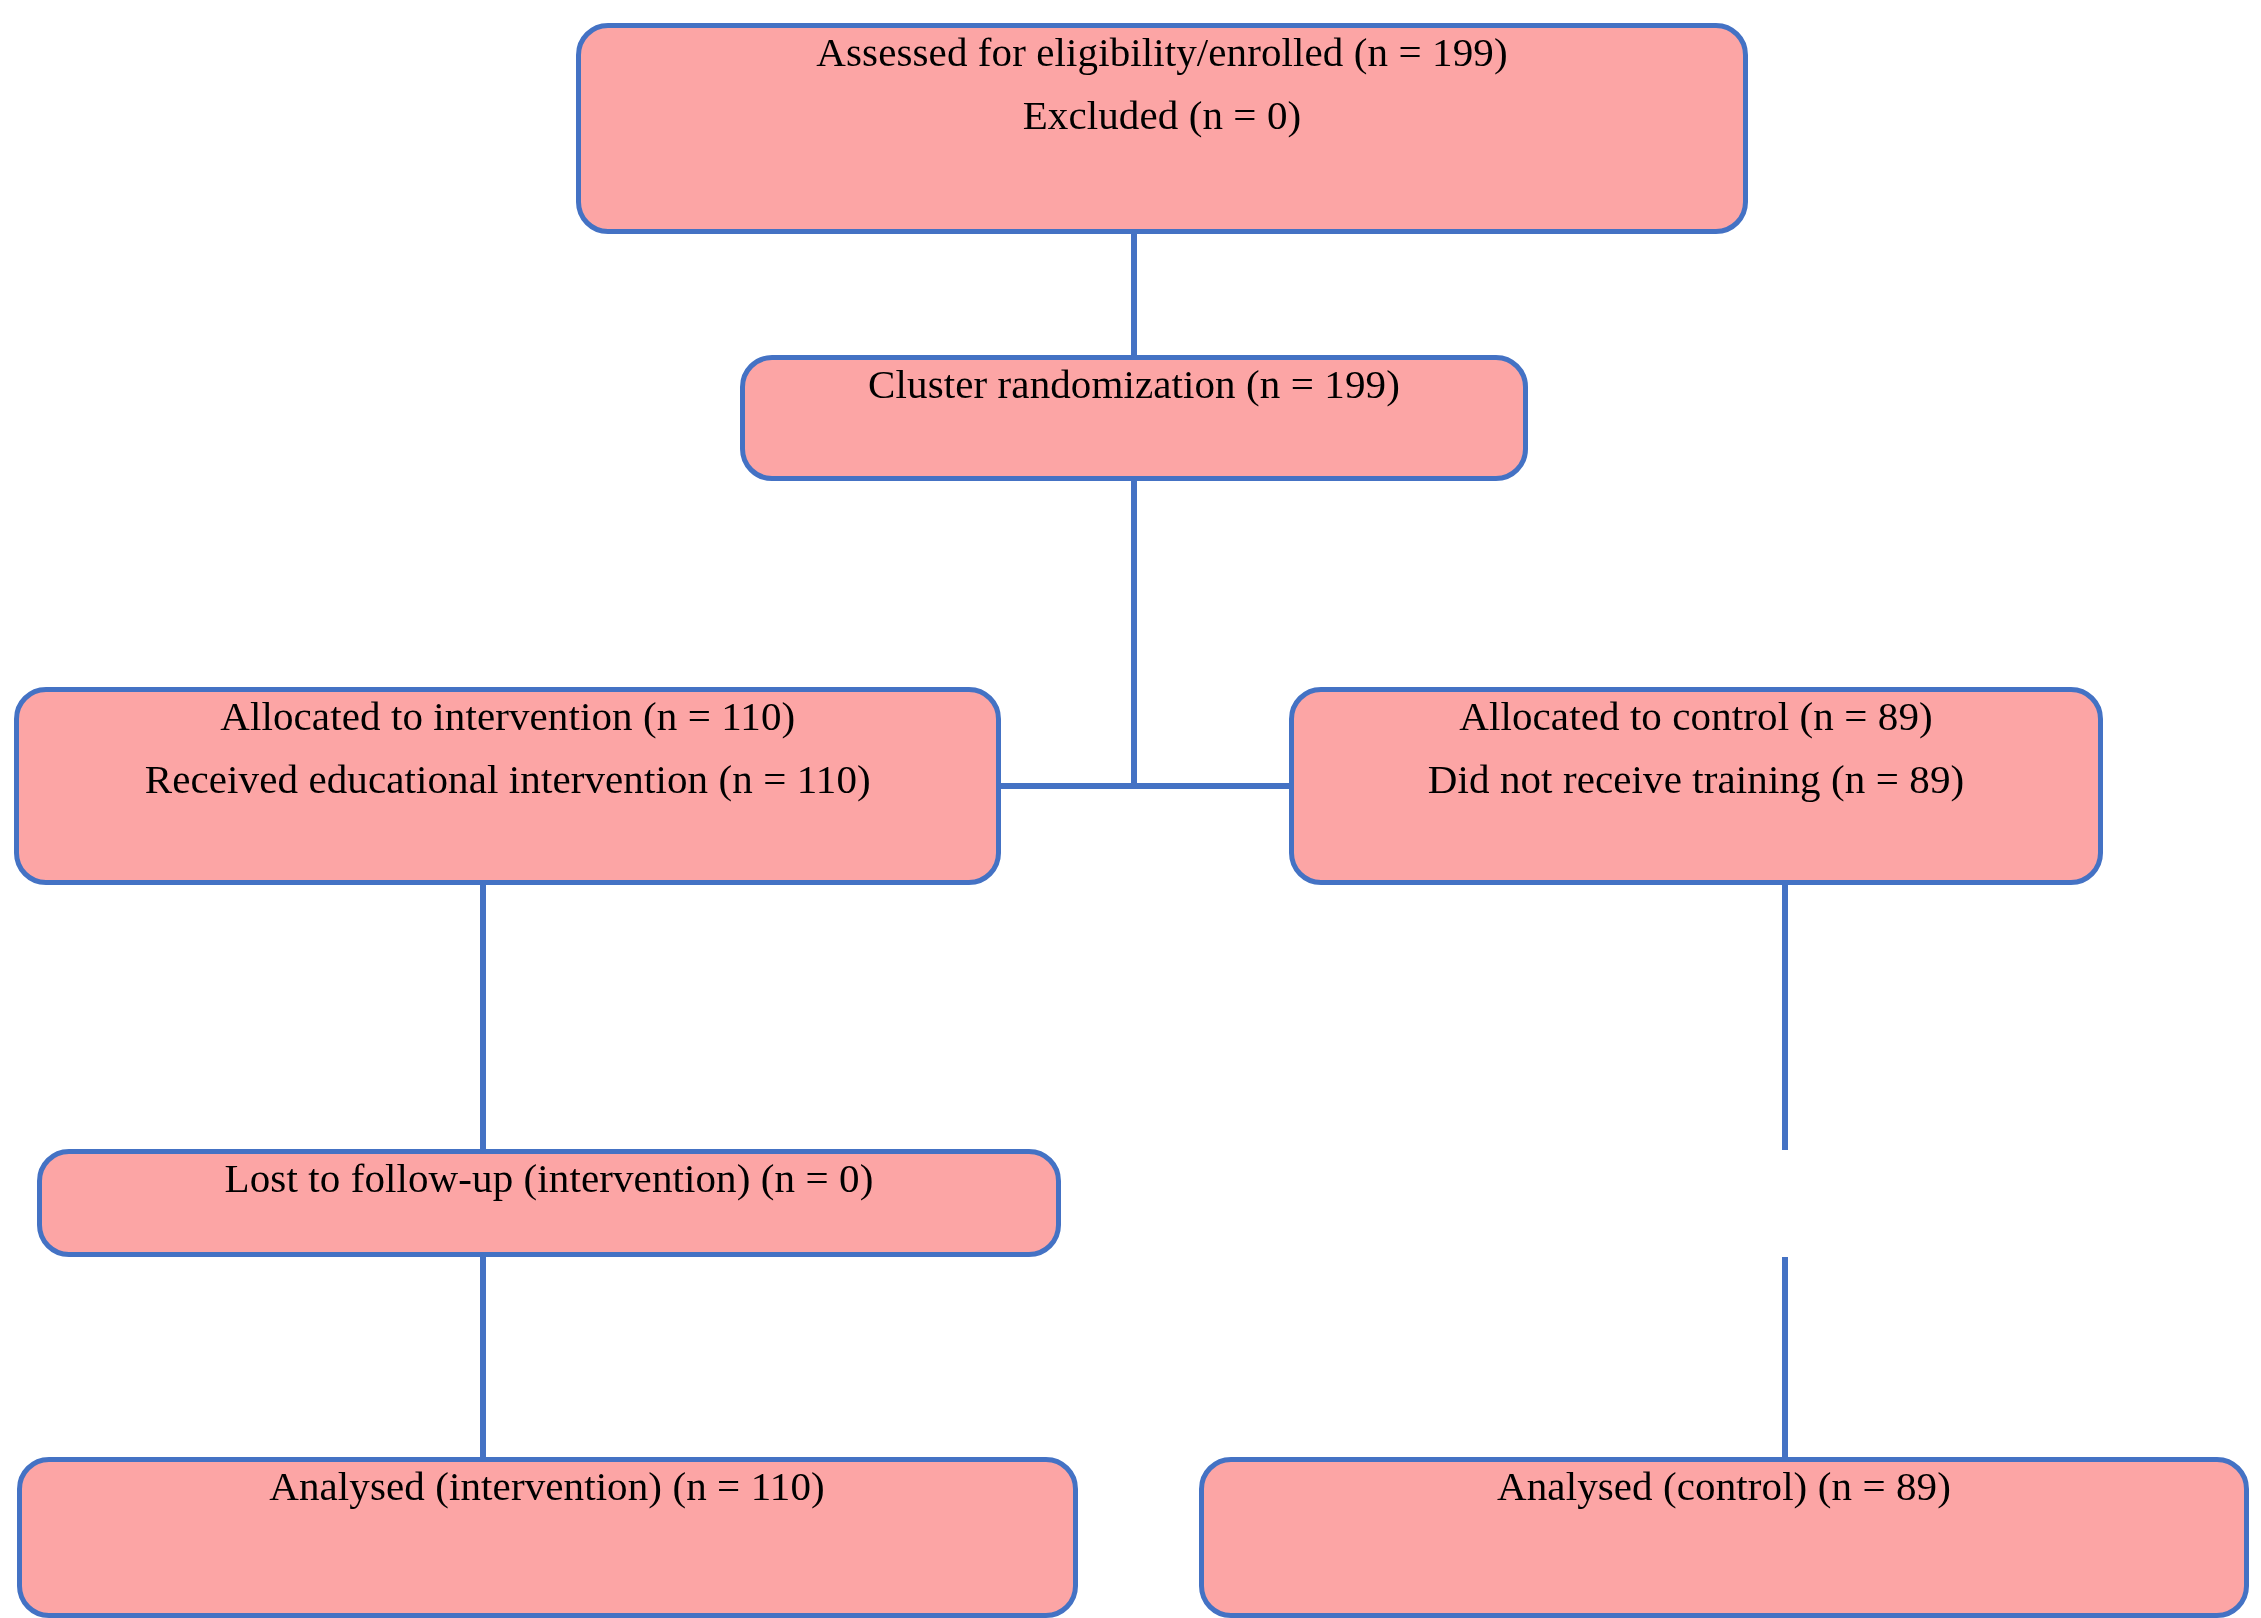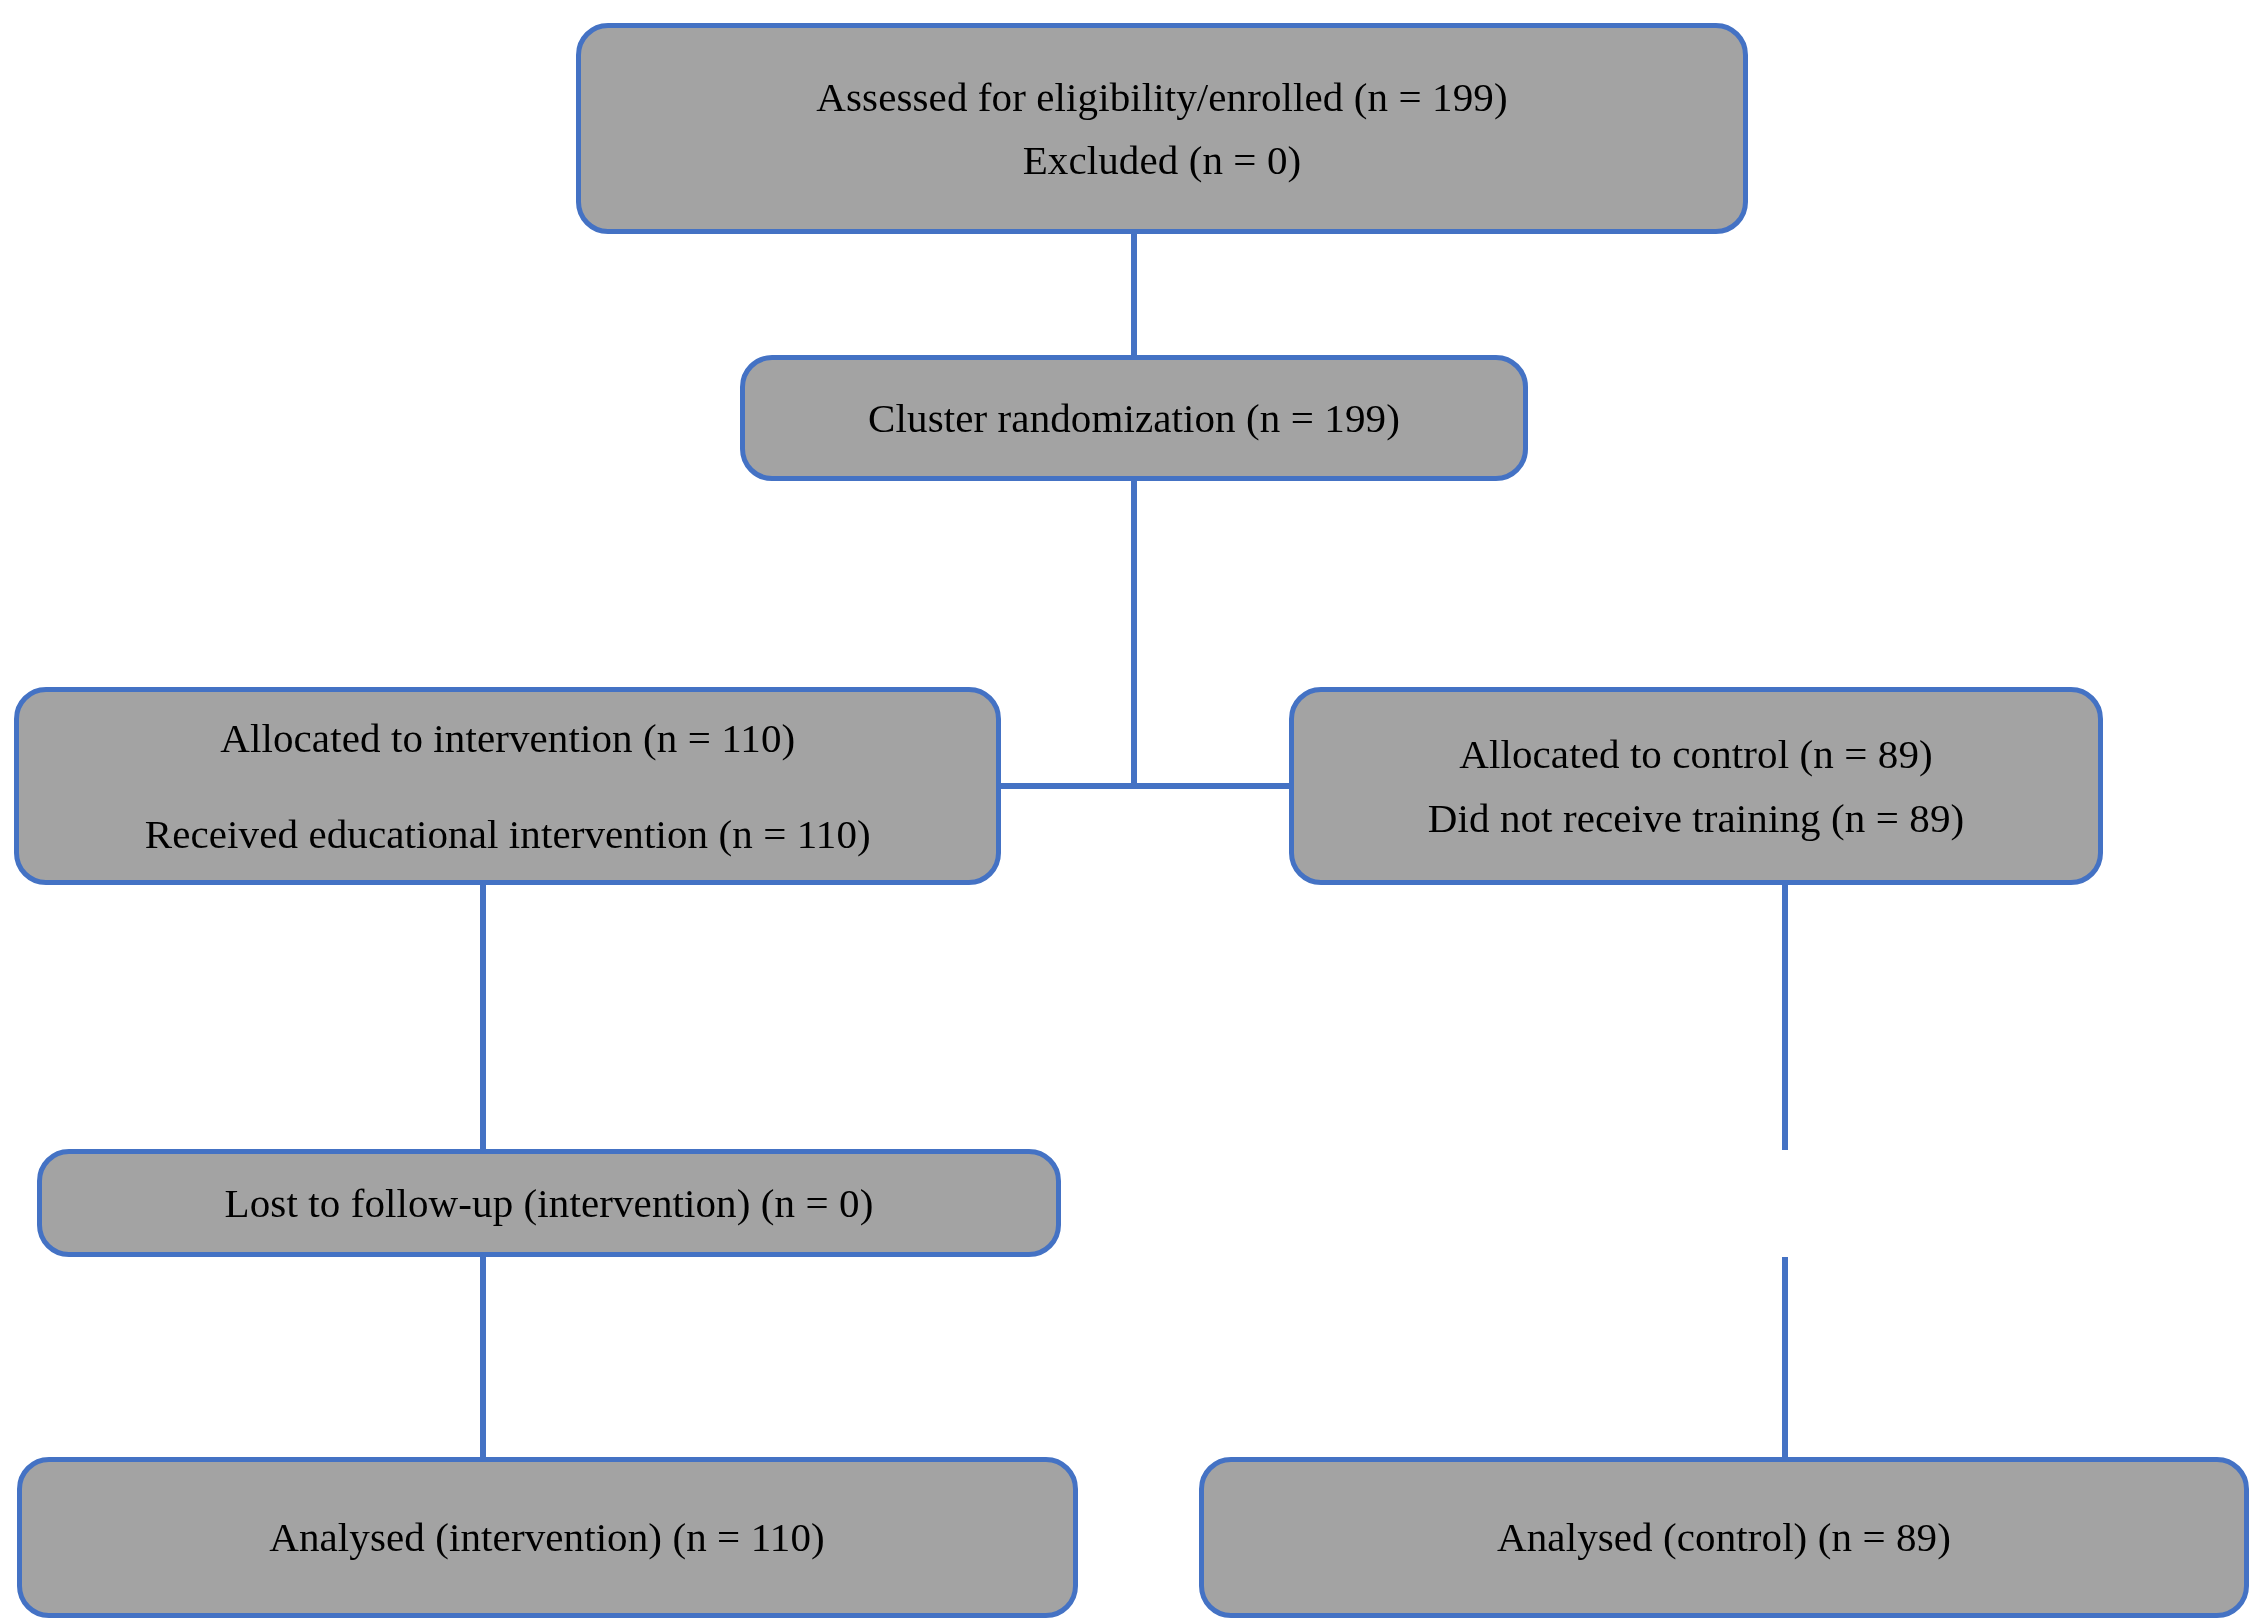--- a/index.html
+++ b/index.html
@@ -16,25 +16,24 @@
     overflow: hidden;
     font-family: "Liberation Serif", "DejaVu Serif", serif;
   }
 
   
   .node {
     position: absolute;
     box-sizing: border-box;
     border: 5px solid #4472C4;
     border-radius: 32px;
-    background: #a3a3a3;
+    background: #fca5a5;
     display: flex;
     flex-direction: column;
     align-items: center;
-    justify-content: center;
     text-align: center;
     z-index: 3;
   }
   .node .line {
     display: block;
     color: #000000;
     font-size: 41px;
     line-height: 1.18;
     letter-spacing: 0.1px;
     white-space: nowrap;
@@ -73,21 +72,21 @@
 
   <div class="node" style="left:576px; top:23px; width:1172px; height:211px;">
     <span class="line">Assessed for eligibility/enrolled (n = 199)</span>
     <span class="line">Excluded (n = 0)</span>
   </div>
 
   <div class="node" style="left:740px; top:355px; width:788px; height:126px;">
     <span class="line">Cluster randomization (n = 199)</span>
   </div>
 
-  <div class="node" style="left:14.3px; top:687px; width:987px; height:198px;gap:32px;">
+  <div class="node" style="left:14.3px; top:687px; width:987px; height:198px;">
     <span class="line">Allocated to intervention (n = 110)</span>
     <span class="line">Received educational intervention (n = 110)</span>
   </div>
 
   <div class="node" style="left:1289px; top:687px; width:814px; height:198px;">
     <span class="line">Allocated to control (n = 89)</span>
     <span class="line">Did not receive training (n = 89)</span>
   </div>
 
   <div class="node" style="left:37px; top:1149px; width:1024px; height:108px;">

